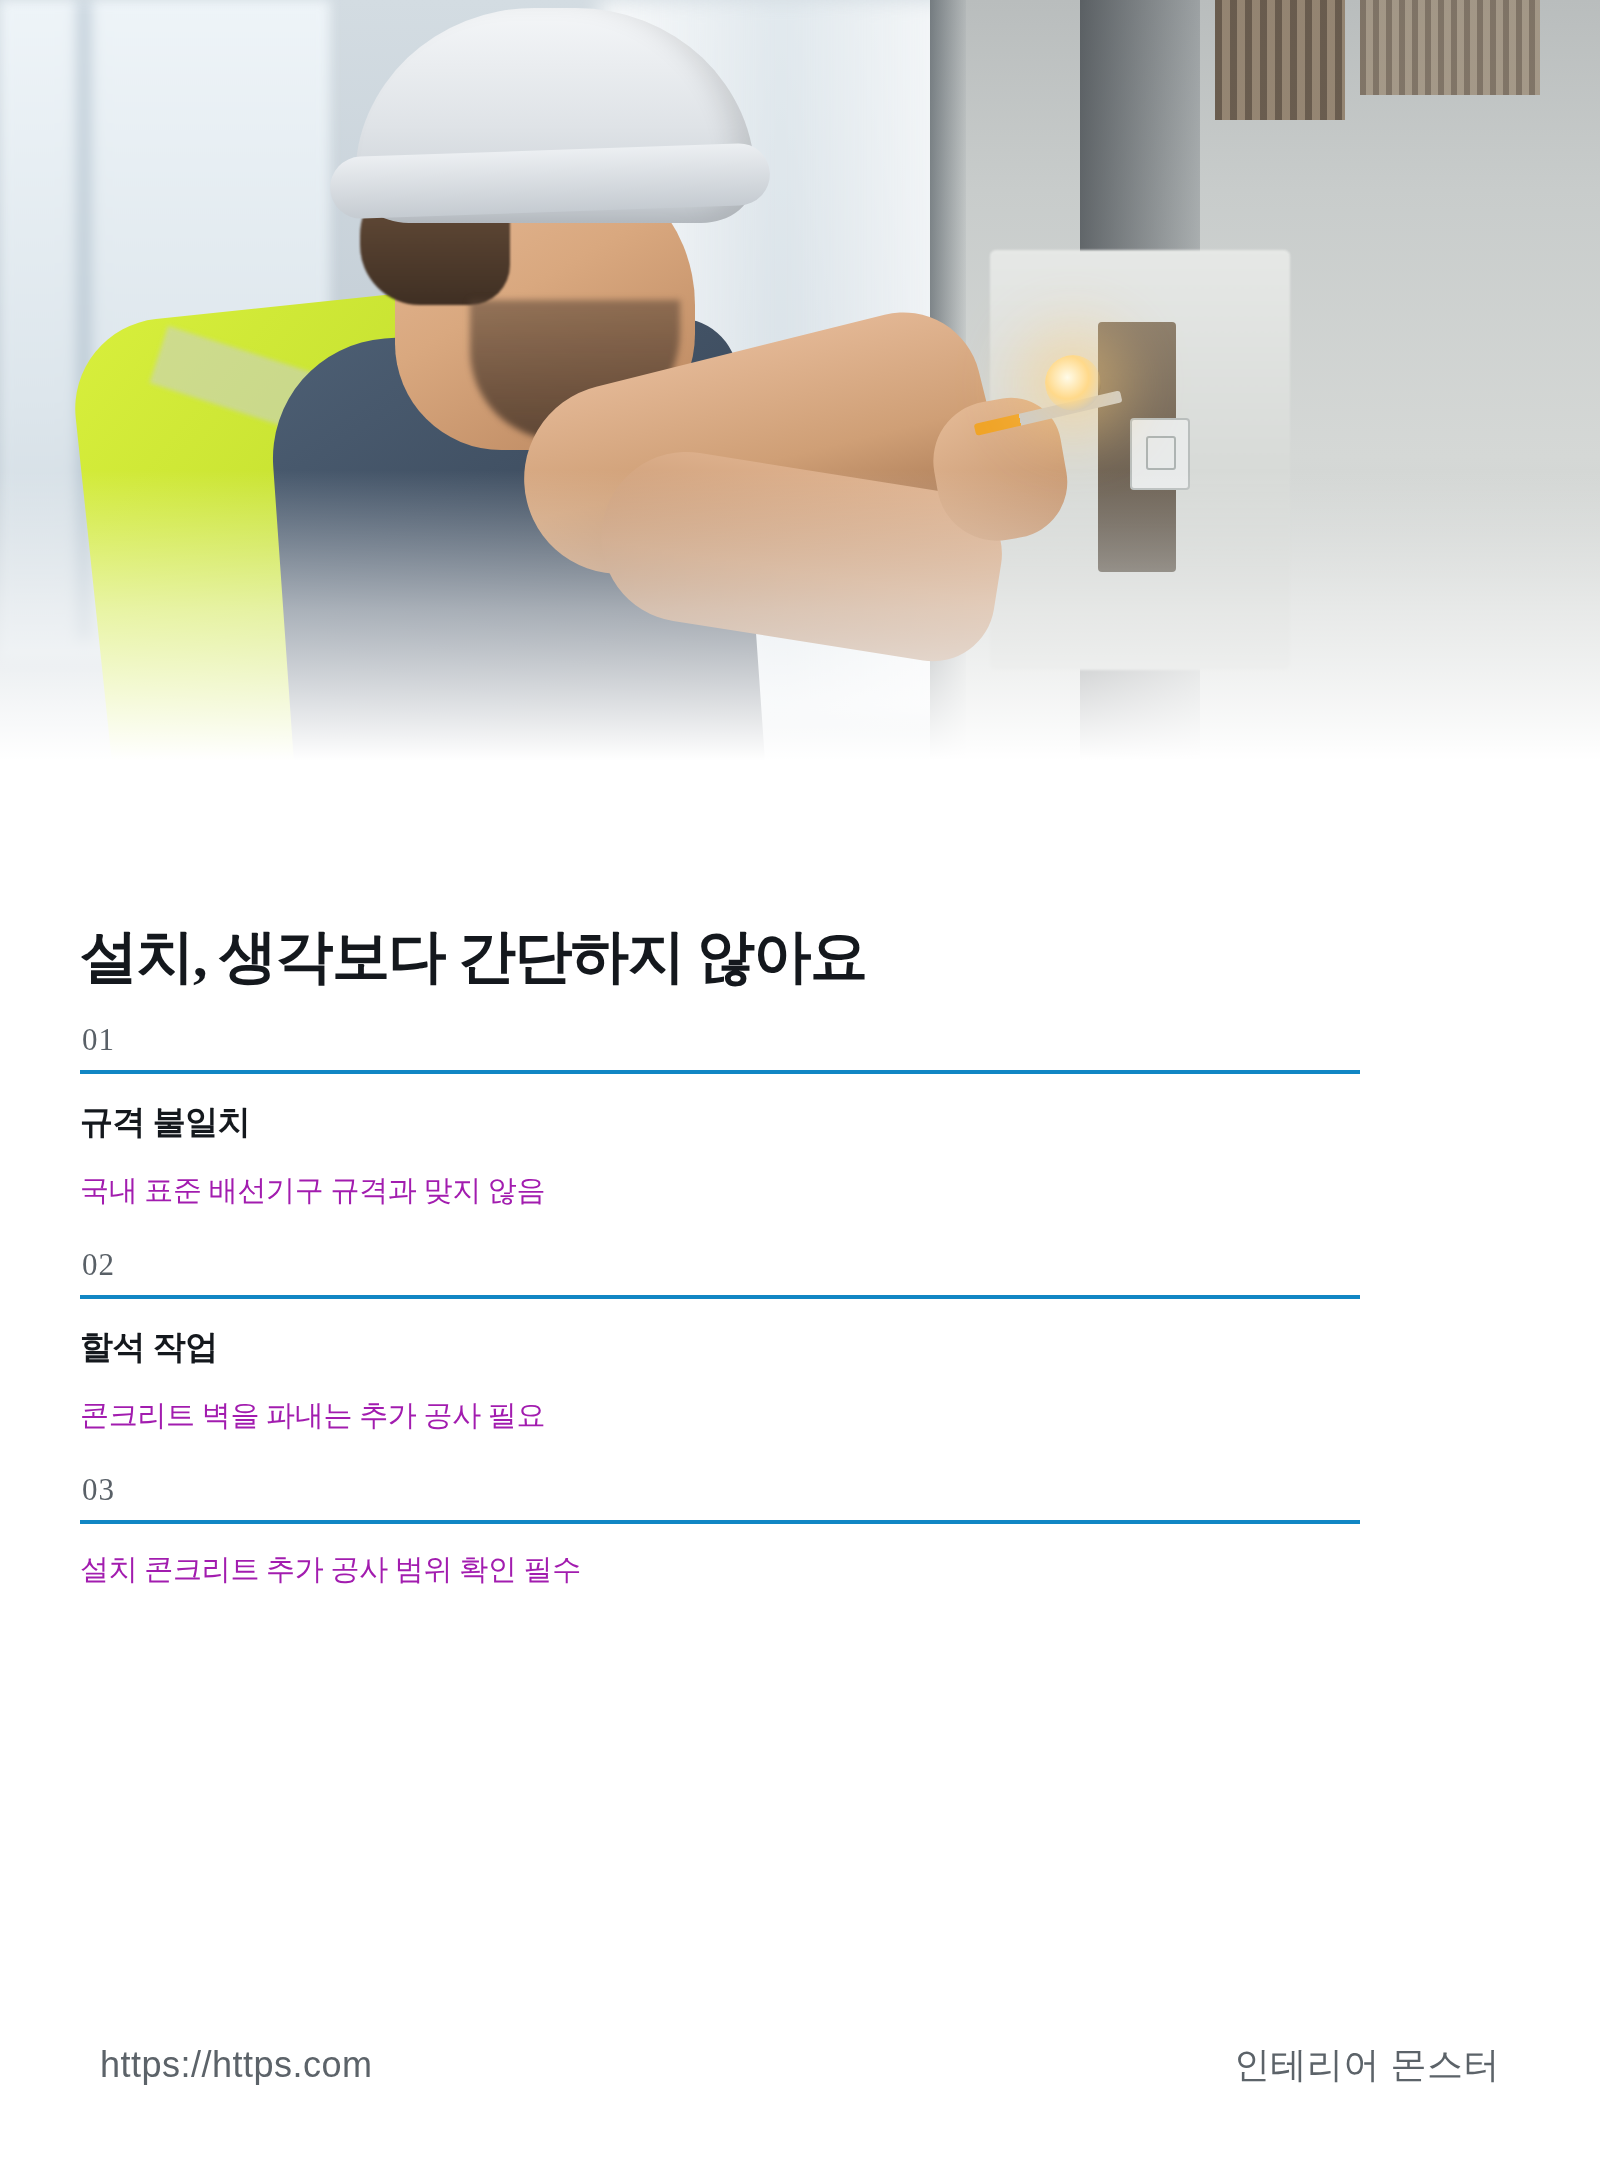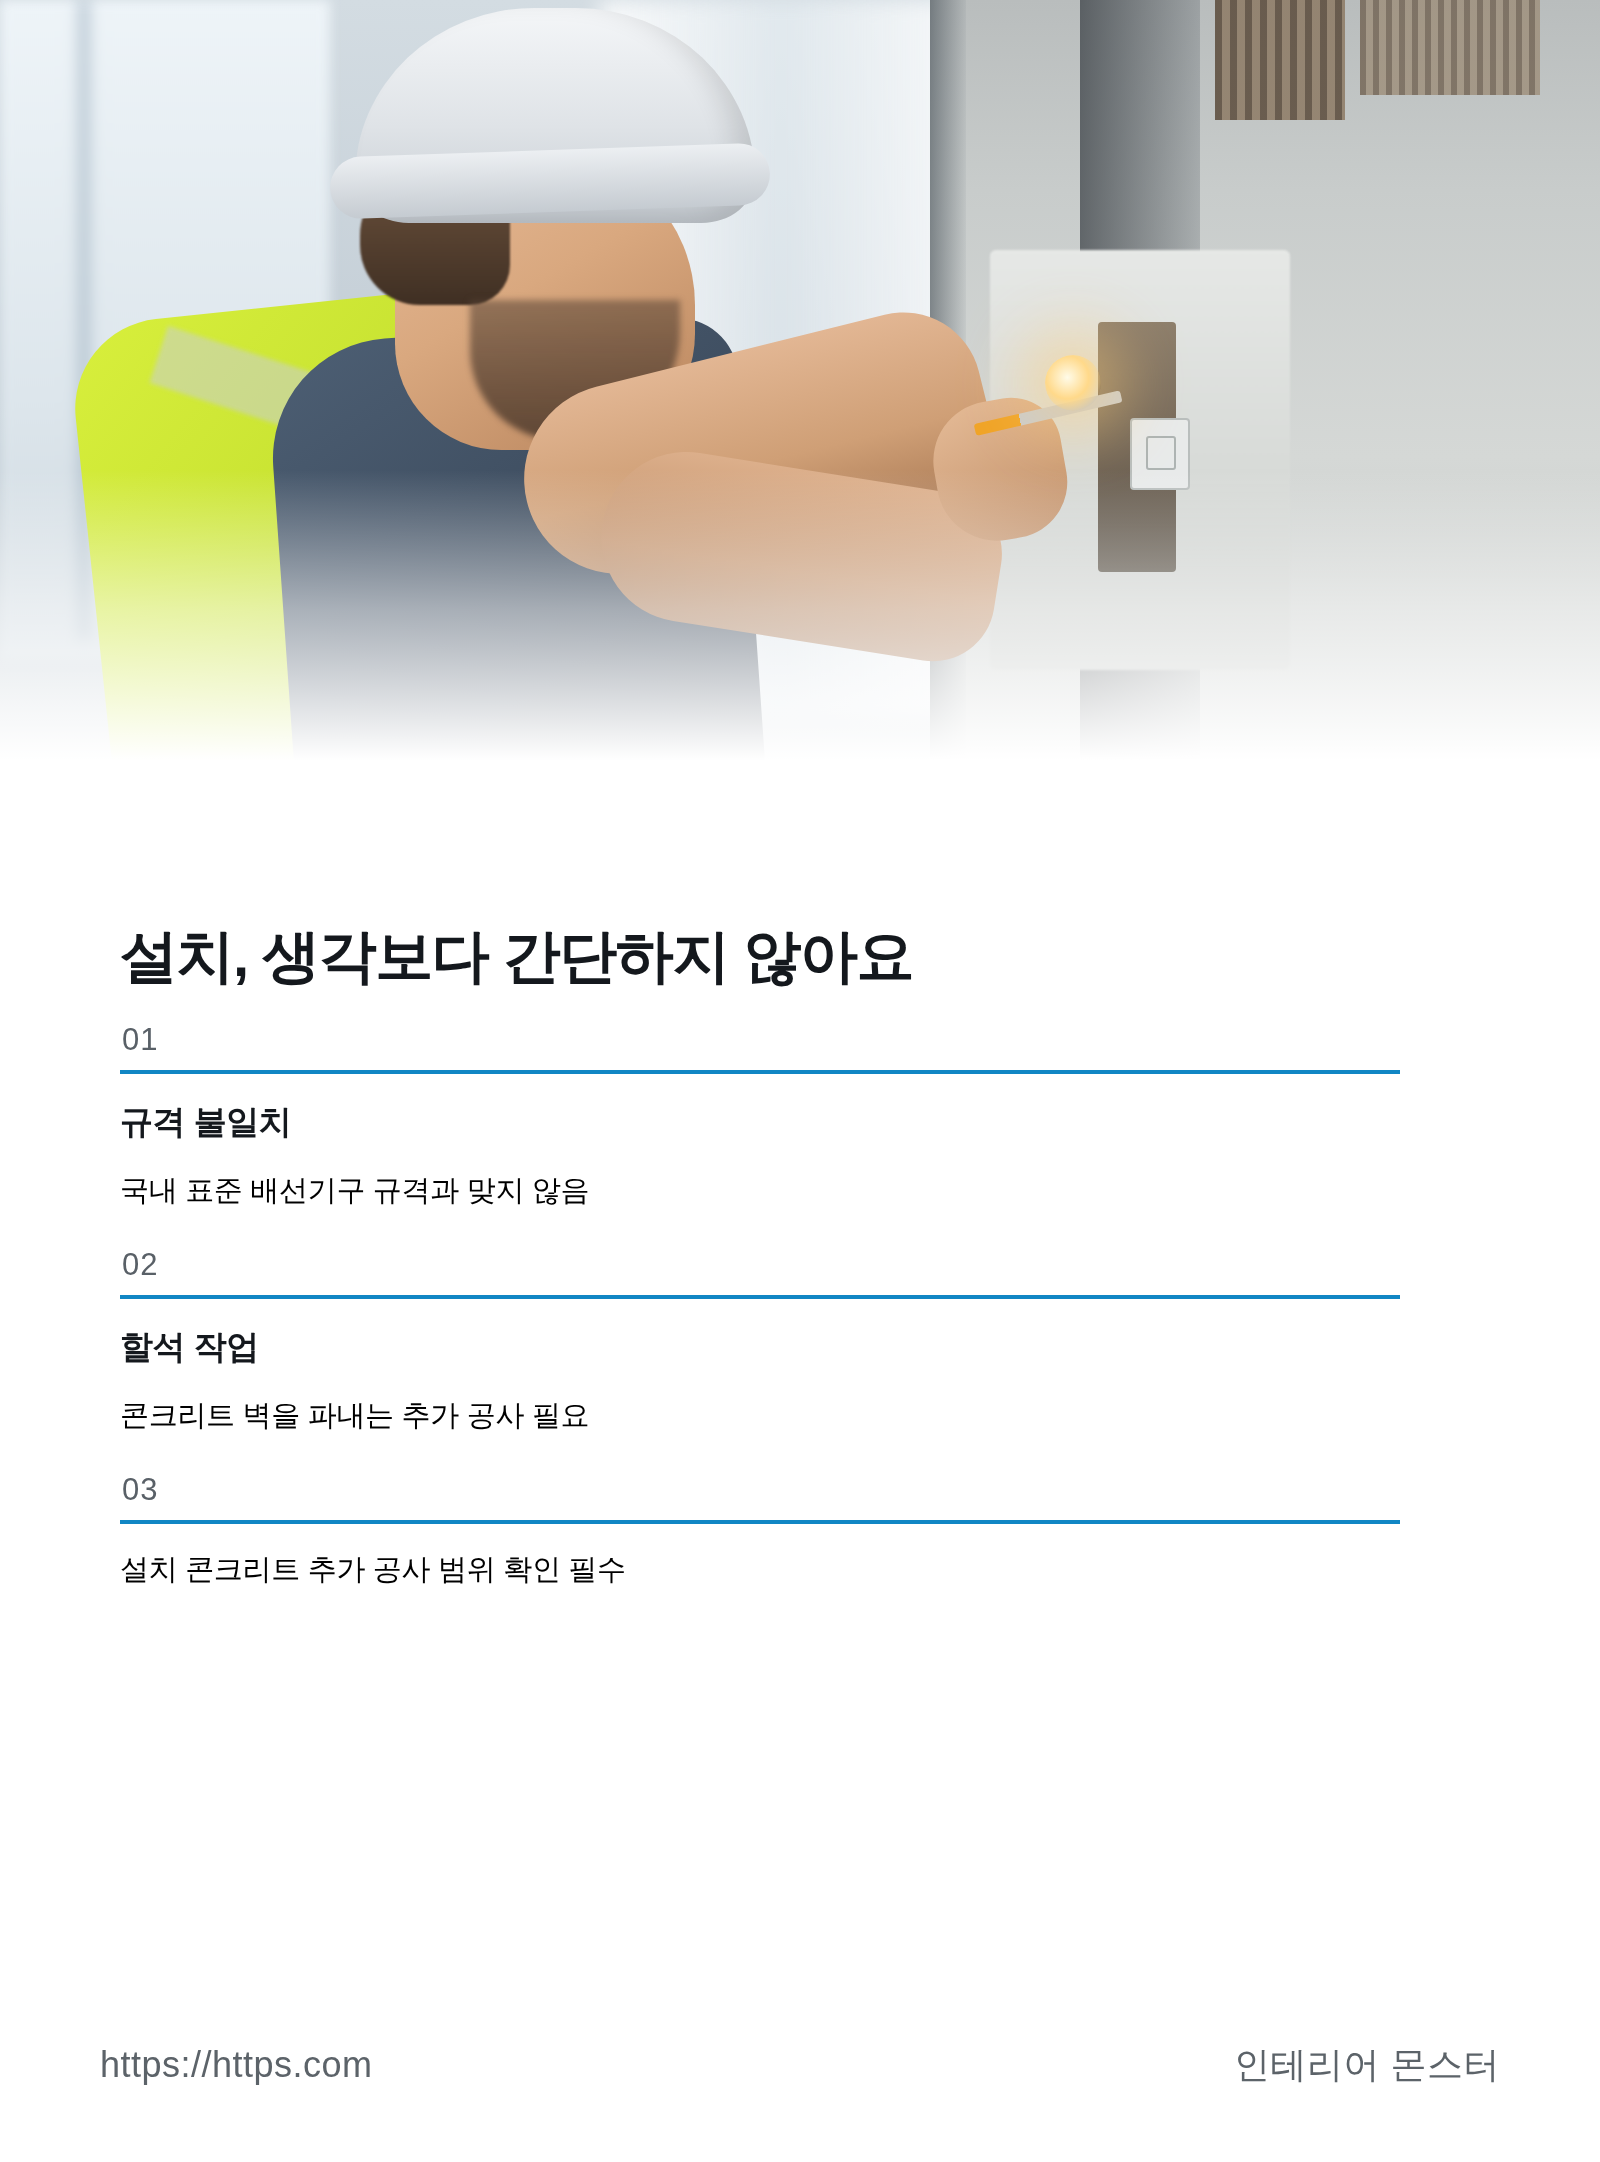--- a/index.html
+++ b/index.html
@@ -283,22 +283,23 @@
     height: 330px;
     background: linear-gradient(180deg, rgba(255,255,255,0) 0%, rgba(255,255,255,0.55) 42%, #ffffff 88%);
   }
 
   
   .content {
     position: absolute;
     left: 0;
     top: 800px;
     width: 1600px;
-    padding: 0 120px;
+    padding: 0 80px;
     box-sizing: border-box;
+    font-family: Liberation Serif, serif;
   }
   .page-title {
     margin: 118px 0 0 0;
     font-size: 58px;
     font-weight: 700;
     letter-spacing: -1.5px;
     color: #14181d;
   }
 
   .item {
@@ -324,21 +325,21 @@
     margin-top: 26px;
     font-size: 33px;
     font-weight: 700;
     color: #14181d;
     letter-spacing: -0.5px;
   }
   .item-desc {
     margin-top: 26px;
     font-size: 29px;
     font-weight: 400;
-    color: #000000;
+    color: #a21caf;
     letter-spacing: -0.3px;
   }
 
   
   .footer {
     position: absolute;
     left: 0;
     bottom: 72px;
     width: 1600px;
     padding: 0 100px;

